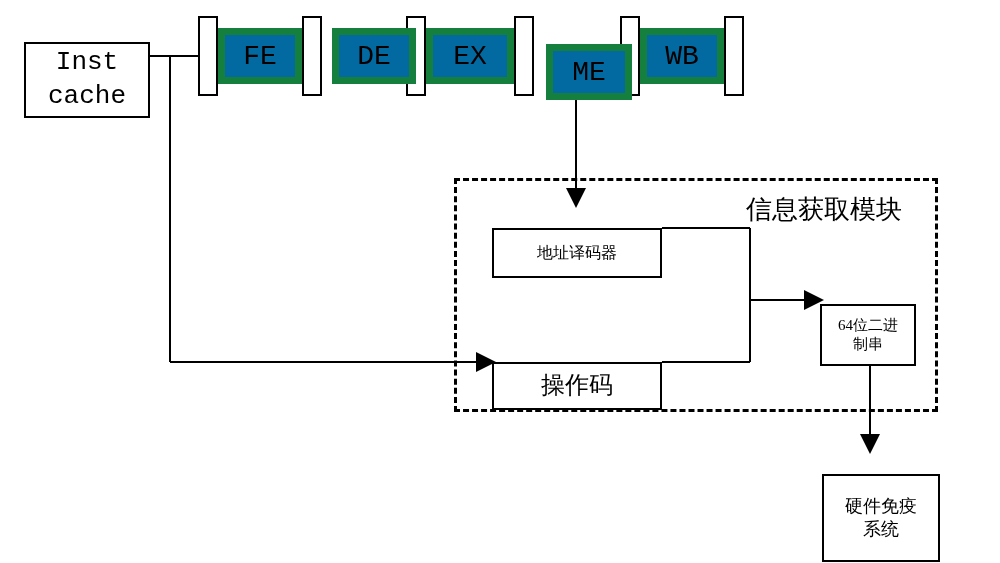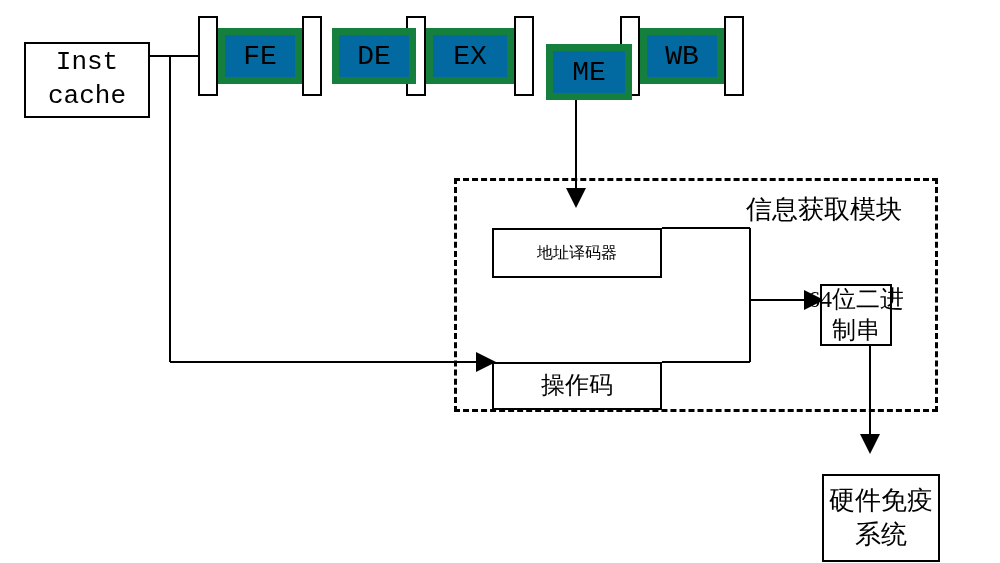--- a/index.html
+++ b/index.html
@@ -59,22 +59,22 @@
     width:484px; height:234px;
   }
   .mod-label {
     position:absolute;
     left:746px; top:192px;
     font-size:26px;
   }
   
   .addr-dec { left:492px; top:204px; width:170px; height:50px; font-size:16px; }
   .opcode   { left:492px; top:338px; width:170px; height:48px; font-size:24px; }
-  .bin64    { left:820px; top:260px; width:72px; height:62px; font-size:24px; }
-  .hw-sys   { left:822px; top:450px; width:118px; height:88px; font-size:26px; }
+  .bin64    { left:820px; top:280px; width:96px; height:62px; font-size:15px; }
+  .hw-sys   { left:822px; top:450px; width:118px; height:88px; font-size:18px; }
 
   
   svg.wires {
     position:absolute; left:0; top:0;
     width:1000px; height:563px;
     pointer-events:none;
   }
 </style>
 </head>
 <body>

